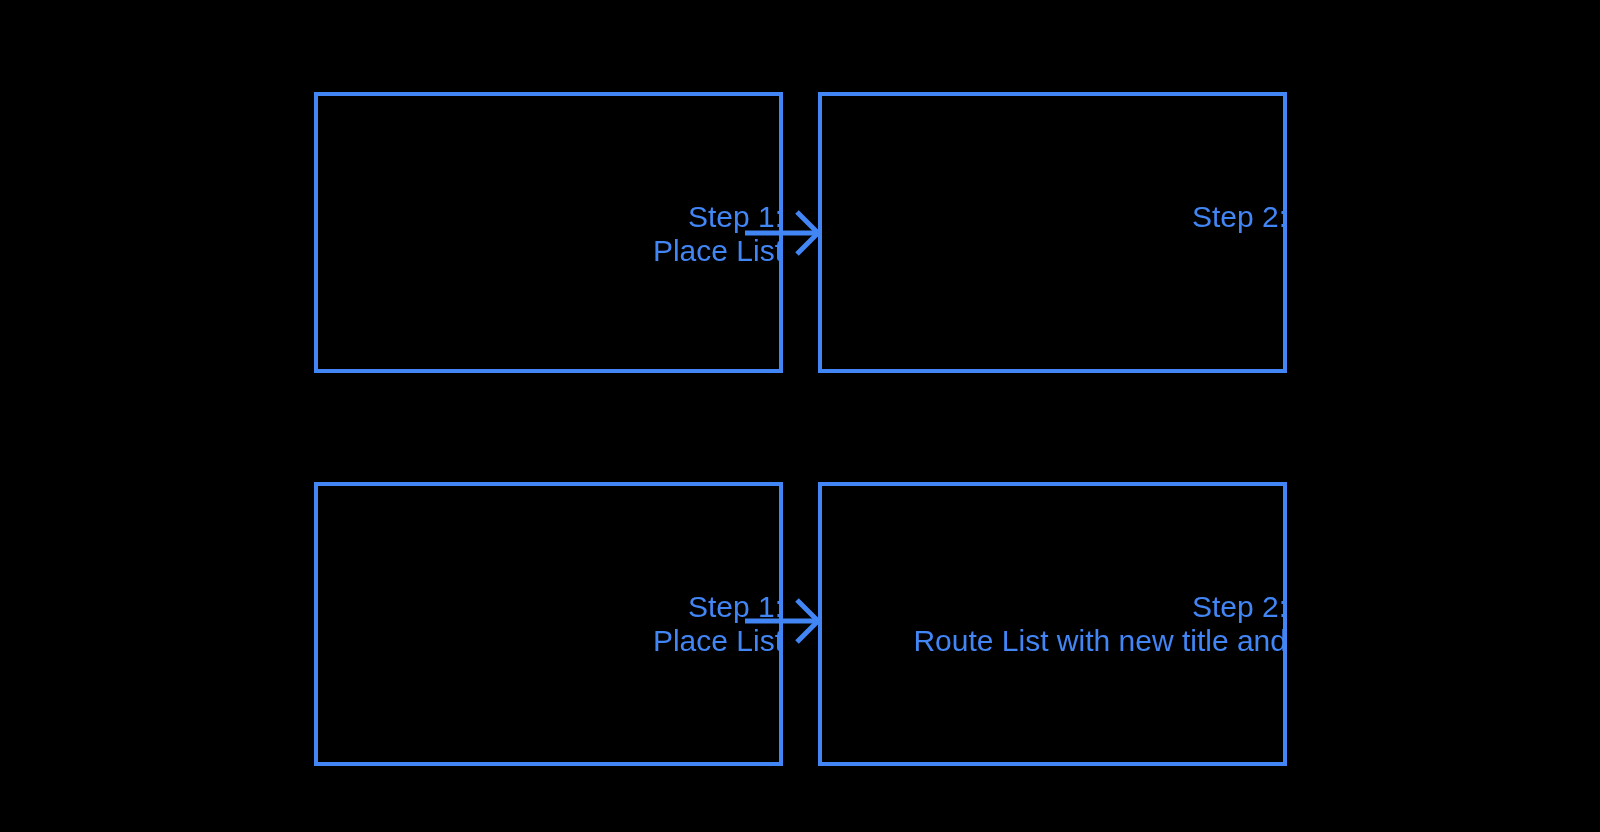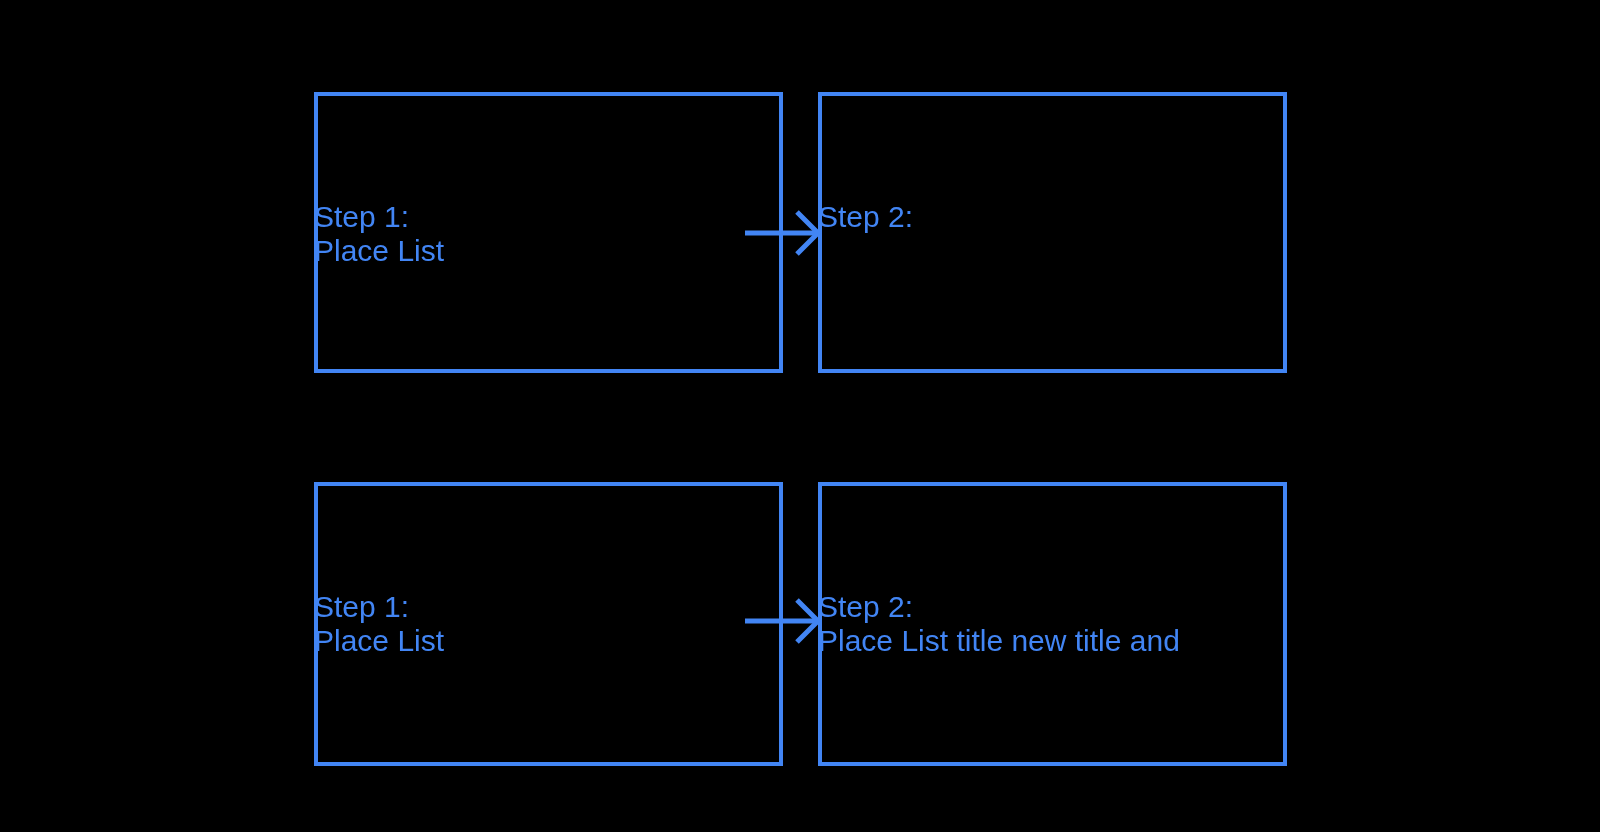--- a/index.html
+++ b/index.html
@@ -21,21 +21,21 @@
     border: 4px solid var(--accent, #4285F4);
     background: transparent;
   }
   .box-step1-a { left: 314px; top: 92px;  width: 469px; height: 281px; }
   .box-step2-a { left: 818px; top: 92px;  width: 469px; height: 281px; }
   .box-step1-b { left: 314px; top: 482px; width: 469px; height: 284px; }
   .box-step2-b { left: 818px; top: 482px; width: 469px; height: 284px; }
 
   .box-label {
     position: absolute;
-    text-align: left;
+    text-align: right;
     color: var(--accent, #4285F4);
     font-size: 30px;
     line-height: 34px;
     font-weight: 500;
     white-space: nowrap;
   }
   .label-step1-a { left: 314px; top: 200px; width: 469px; }
   .label-step2-a { left: 818px; top: 200px; width: 469px; }
   .label-step1-b { left: 314px; top: 590px; width: 469px; }
   .label-step2-b { left: 818px; top: 590px; width: 469px; }
@@ -74,21 +74,21 @@
   <div class="box-label label-step2-a">
     <div>Step 2:</div>
   </div>
 
   <div class="box-label label-step1-b">
     <div>Step 1:</div>
     <div>Place List</div>
   </div>
   <div class="box-label label-step2-b">
     <div>Step 2:</div>
-    <div>Place List title new title and</div>
+    <div>Route List with new title and</div>
   </div>
 
   <div class="arrow arrow-top">
     <svg width="85" height="50" viewBox="0 0 85 50">
       <line x1="5" y1="25" x2="76" y2="25"></line>
       <polyline points="57,4 78,25 57,46"></polyline>
     </svg>
   </div>
   <div class="arrow arrow-bottom">
     <svg width="85" height="50" viewBox="0 0 85 50">

